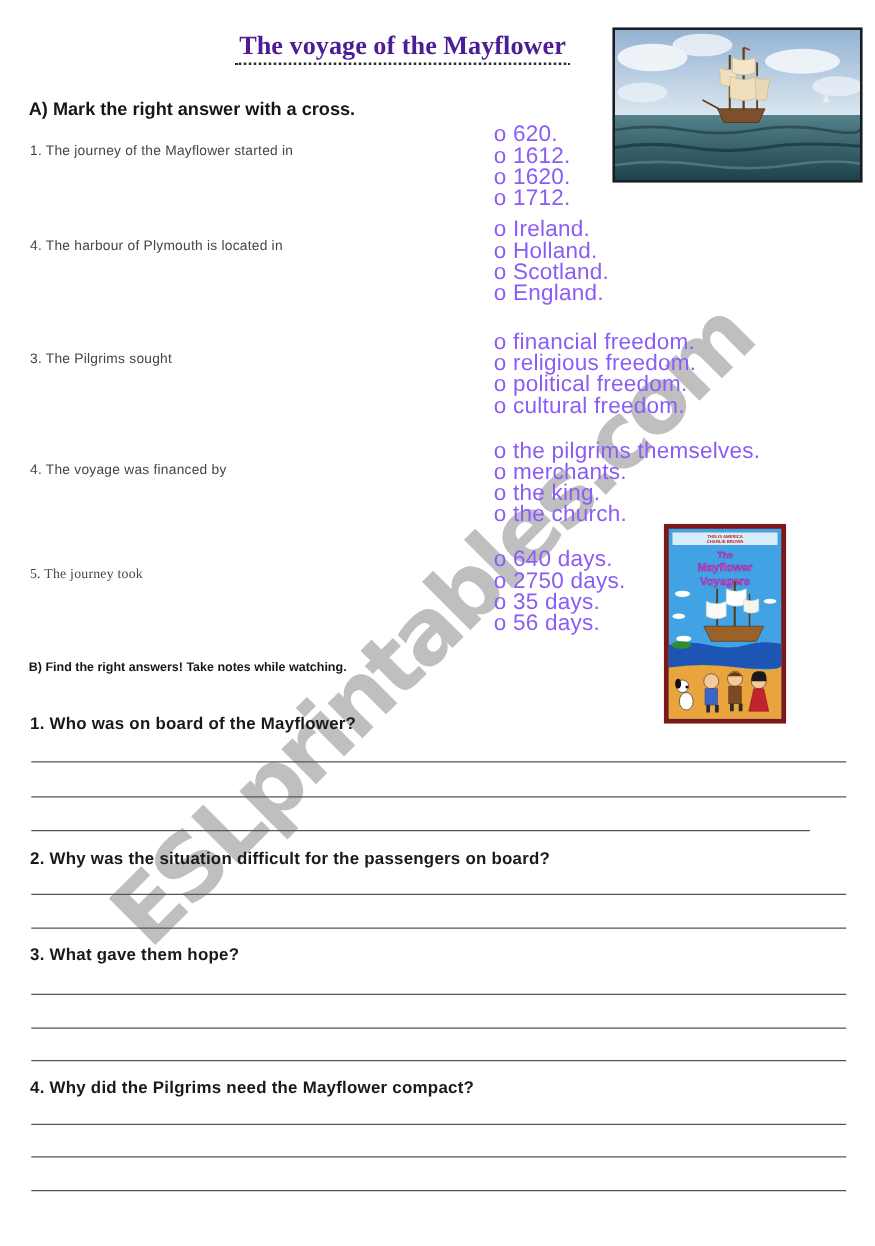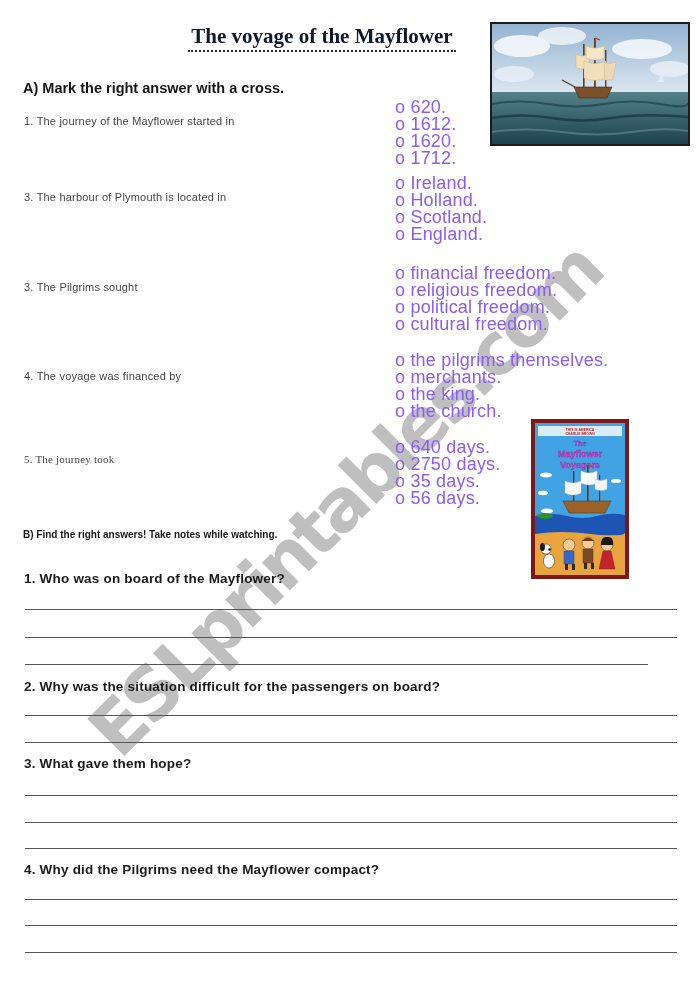--- a/index.html
+++ b/index.html
@@ -10,21 +10,21 @@
   .watermark{
     position:absolute;left:345px;top:500px;z-index:0;
     transform:translate(-50%,-50%) rotate(-45deg);
     font-family:"DejaVu Sans",sans-serif;font-weight:bold;
     font-size:72px;letter-spacing:-4px;color:#b5b5b5;opacity:.85;
     white-space:nowrap;pointer-events:none;
   }
   .content{position:absolute;inset:0;z-index:1;}
   .title-wrap{position:absolute;top:24px;left:0;width:644px;text-align:center;}
   .doc-title{
-    font-family:"Liberation Serif",serif;font-weight:bold;font-size:21px;color:#0f172a;
+    font-family:"Liberation Serif",serif;font-weight:bold;font-size:21px;color:#4c1d95;
     border-bottom:2px dotted #2b2b2b;padding:0 3px 1px 3px;display:inline-block;
   }
   .ship-frame{
     position:absolute;left:490px;top:22px;width:200px;height:124px;
     border:2px solid #1c1c1c;box-sizing:border-box;background:#9fbcd8;
   }
   .ship-frame svg{display:block;}
   .vhs-frame{position:absolute;left:531px;top:419px;width:98px;height:140px;}
   .vhs-frame svg{display:block;}
   .sec-heading{position:absolute;left:23px;font-weight:bold;color:#161616;white-space:nowrap;}
@@ -97,21 +97,21 @@
     <div class="sec-heading" id="headA">A) Mark the right answer with a cross.</div>
 
     <div id="secA">
         <div class="qa-label" style="top: 115px;">1. The journey of the Mayflower started in</div>
         <div class="opt-group" style="top: 99px;">
           <div class="opt"><span>o</span><span> 620.</span></div>
           <div class="opt"><span>o</span><span> 1612.</span></div>
           <div class="opt"><span>o</span><span> 1620.</span></div>
           <div class="opt"><span>o</span><span> 1712.</span></div>
         </div>
-        <div class="qa-label" style="top: 191px;">3. The harbour of Plymouth is located in</div>
+        <div class="qa-label" style="top: 191px;">4. The harbour of Plymouth is located in</div>
         <div class="opt-group" style="top: 175px;">
           <div class="opt"><span>o</span><span> Ireland.</span></div>
           <div class="opt"><span>o</span><span> Holland.</span></div>
           <div class="opt"><span>o</span><span> Scotland.</span></div>
           <div class="opt"><span>o</span><span> England.</span></div>
         </div>
         <div class="qa-label" style="top: 281px;">3. The Pilgrims sought</div>
         <div class="opt-group" style="top: 265px;">
           <div class="opt"><span>o</span><span> financial freedom.</span></div>
           <div class="opt"><span>o</span><span> religious freedom.</span></div>

